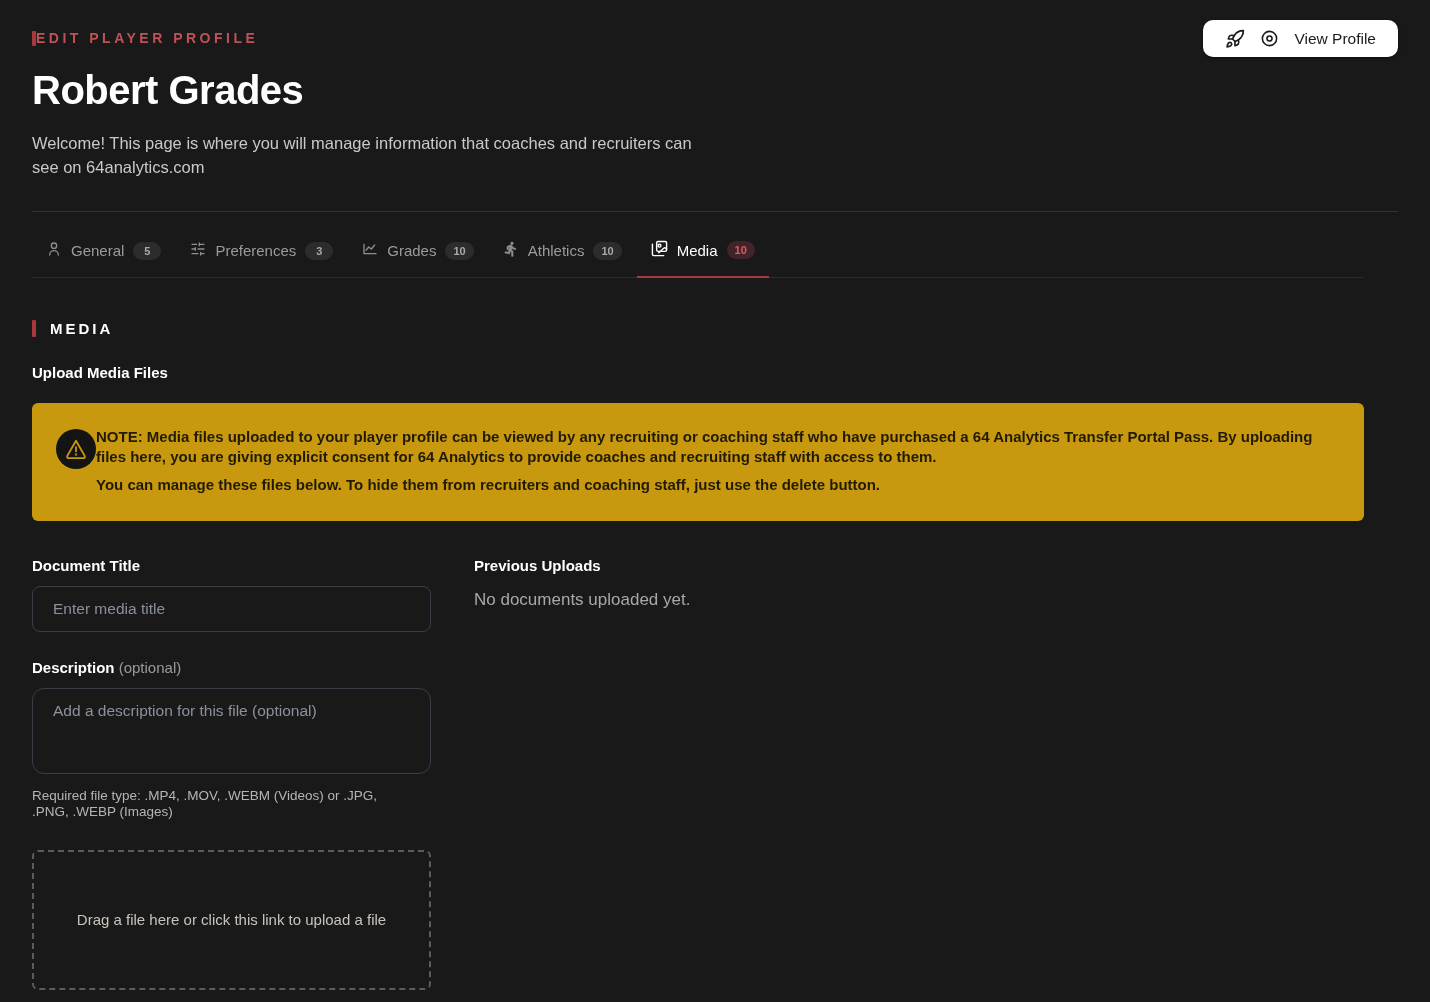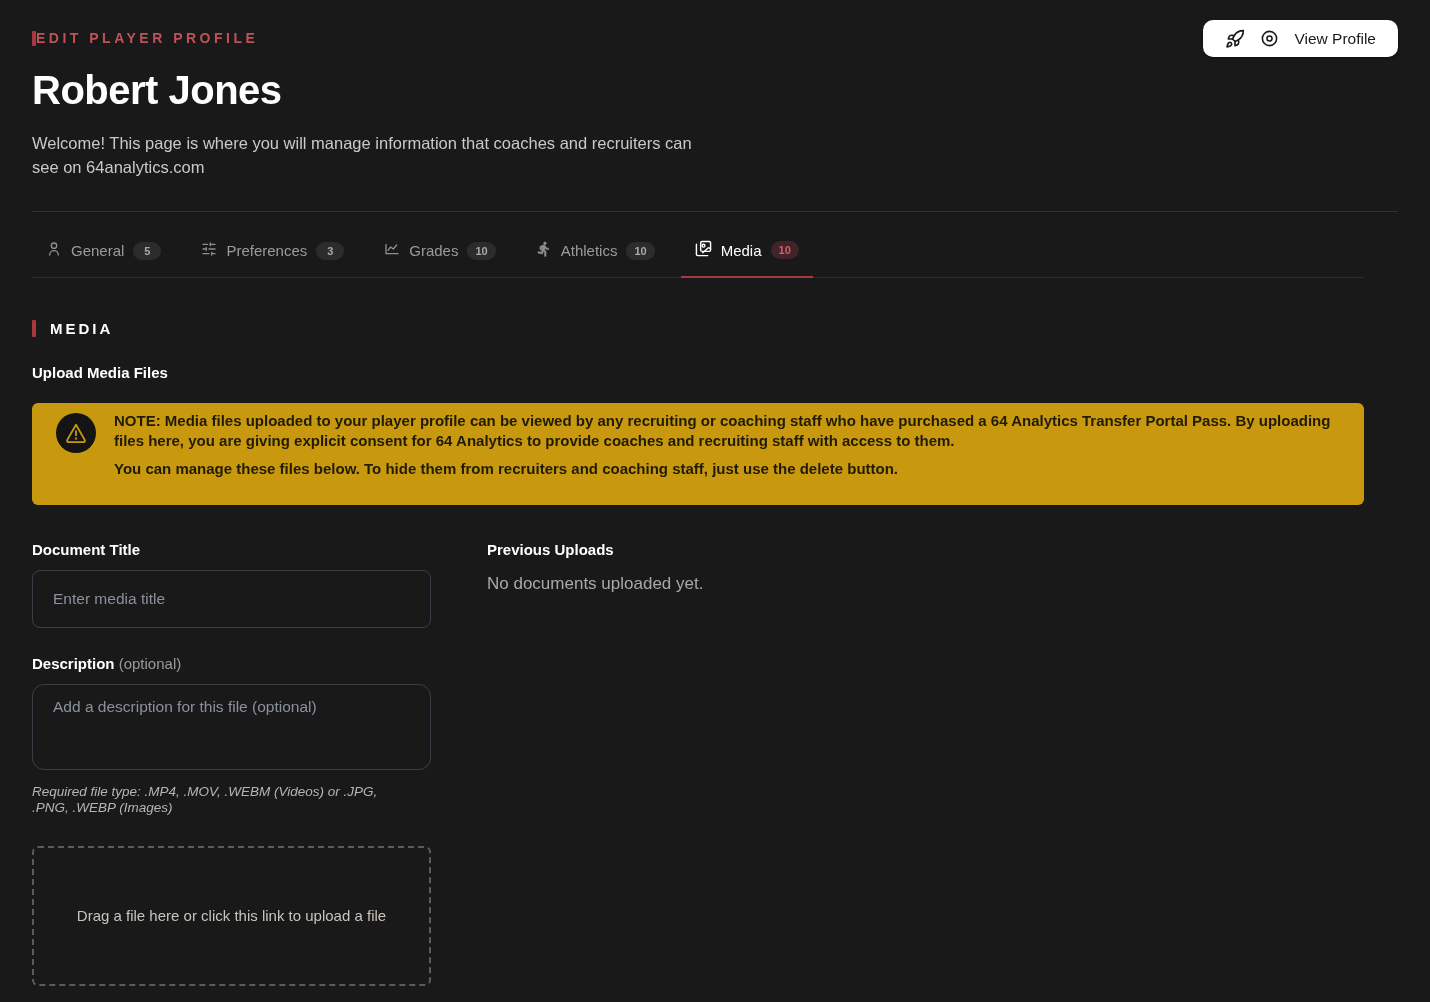--- a/index.html
+++ b/index.html
@@ -37,21 +37,21 @@
   .subtitle {
     margin-top:18px; max-width:690px;
     color:#c9c9c9; font-size:16.5px; line-height:24px;
   }
 
   .divider { border:none; border-top:1px solid #323232; margin-top:32px; }
 
   
   .tabs {
     margin-top:22px;
-    display:flex; align-items:flex-end; gap:12px;
+    display:flex; align-items:flex-end; gap:1px;
     border-bottom:1px solid #2c2c2c;
     width:1332px;
   }
   .tab {
     display:flex; align-items:center; gap:9px;
     padding:6px 14px 16px 14px;
     font-size:15px; color:#9b9b9b;
     cursor:pointer; position:relative; margin-bottom:-1px;
     border-bottom:2px solid transparent;
   }
@@ -71,51 +71,51 @@
   .section-heading { display:flex; align-items:center; gap:14px; margin-top:42px; }
   .section-heading .bar { width:4px; height:17px; background:#a8383e; border-radius:1px; }
   .section-heading .label {
     color:#ffffff; font-size:15px; font-weight:bold; letter-spacing:3px;
   }
   .upload-label { margin-top:27px; font-size:15px; font-weight:bold; color:#ffffff; }
 
   .note-box {
     margin-top:22px; width:1332px;
     background:#c8990f; border-radius:6px;
-    padding:8px 24px 26px 24px;
-    display:flex; gap:18px; align-items:flex-start;
+    padding:24px 24px 26px 24px;
+    display:flex; align-items:flex-start;
   }
   .warn-circle {
     flex:0 0 40px; width:40px; height:40px; border-radius:50%;
     background:#141414; display:flex; align-items:center; justify-content:center;
     margin-top:2px;
   }
   .note-text { color:#221b04; font-size:15px; font-weight:bold; line-height:20px; }
   .note-text p + p { margin-top:8px; }
 
   
-  .columns { margin-top:36px; display:flex; gap:56px; }
+  .columns { margin-top:36px; display:flex; gap:43px; }
   .col-form { width:399px; }
   .field-label { font-size:15px; font-weight:bold; color:#ffffff; }
   .field-label .optional { color:#9a9a9a; font-weight:normal; }
   .text-input {
-    margin-top:12px; width:399px; height:58px;
+    margin-top:12px; width:399px; height:46px;
     background:transparent; border:1px solid #3a3f47; border-radius:8px;
     padding:0 20px; font-size:15.5px; color:#e8e8e8;
     font-family:"Liberation Sans", sans-serif; outline:none;
   }
   .text-input::placeholder, .text-area::placeholder { color:#8b919c; }
   .desc-label { margin-top:27px; }
   .text-area {
     margin-top:12px; width:399px; height:86px;
     background:transparent; border:1px solid #3a3f47; border-radius:12px;
     padding:13px 20px; font-size:15.5px; color:#e8e8e8;
     font-family:"Liberation Sans", sans-serif; outline:none; resize:none;
   }
-  .filetype-note { margin-top:10px; font-size:13.5px; color:#b5b5b5; line-height:16px; max-width:370px;font-style:italic; }
+  .filetype-note { margin-top:10px; font-size:13.5px; color:#b5b5b5; line-height:16px; max-width:370px; }
   .dropzone {
     margin-top:30px; width:399px; height:140px;
     border:2px dashed #5c5c5c; border-radius:6px;
     display:flex; align-items:center; justify-content:center;
     cursor:pointer;
   }
   .dropzone-text {
     max-width:310px; text-align:center;
     color:#c9c4bb; font-size:15px; line-height:20px;
   }
@@ -145,21 +145,21 @@
       <span>
         <svg width="19" height="19" viewBox="0 0 24 24" fill="none" stroke="#1b1b1b" stroke-width="2">
           <circle cx="12" cy="12" r="9"></circle>
           <circle cx="12" cy="12" r="3.2"></circle>
         </svg>
       </span>
       <span>View Profile</span>
     </button>
   </div>
 
-  <h1 class="page-title">Robert Jones</h1>
+  <h1 class="page-title">Robert Grades</h1>
   <p class="subtitle">Welcome! This page is where you will manage information that coaches and recruiters can see on 64analytics.com</p>
 
   <hr class="divider">
 
   <div class="tabs">
     <div class="tab">
       <span>
         <svg width="16" height="16" viewBox="0 0 24 24" fill="none" stroke-width="2" stroke-linecap="round" stroke-linejoin="round">
           <circle cx="12" cy="7" r="4"></circle>
             <path d="M5.5 21a6.5 6.5 0 0 1 13 0"></path>

